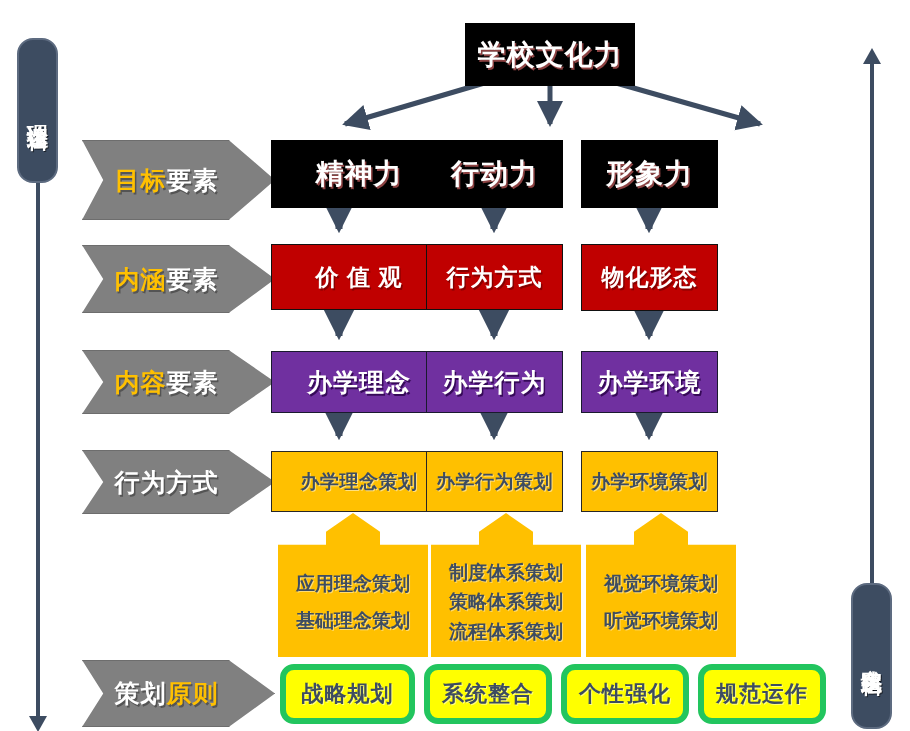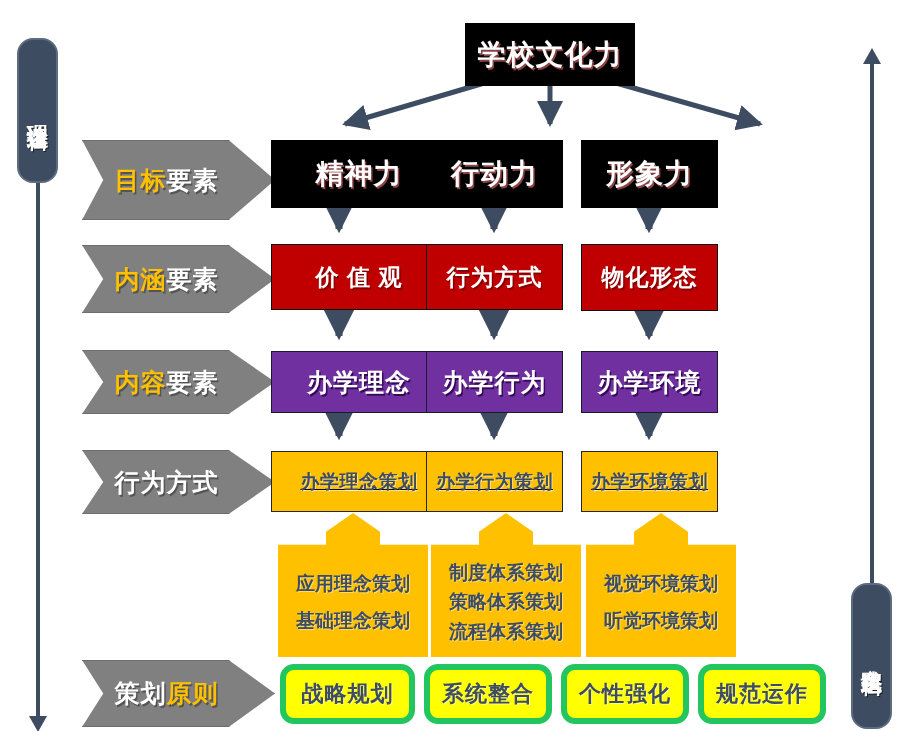--- a/index.html
+++ b/index.html
@@ -87,21 +87,21 @@
   .box-red{background:#C00000;border:1.5px solid #111;}
   .box-red .t{
     color:#ffffff;font-weight:bold;font-size:23px;letter-spacing:1px;
     text-shadow:1.5px 1.5px 0 rgba(120,0,0,.8);
   }
   .box-purple{background:#7030A0;border:1.5px solid #1a1a2e;}
   .box-purple .t{
     color:#ffffff;font-weight:bold;font-size:25px;letter-spacing:1px;
     text-shadow:1.5px 1.5px 0 rgba(40,0,70,.8);
   }
-  .box-yellow{background:#FFC000;border:1.5px solid #262626;text-decoration:underline;}
+  .box-yellow{background:#FFC000;border:1.5px solid #262626;}
   .box-yellow .t{
     color:#3D4C61;font-weight:bold;font-size:19px;letter-spacing:0.5px;
     text-shadow:1px 1px 0 rgba(255,255,255,.5);
   }
 
   
   .uparrow-block{
     background:#FFC000;
     z-index:2;
     display:flex;

